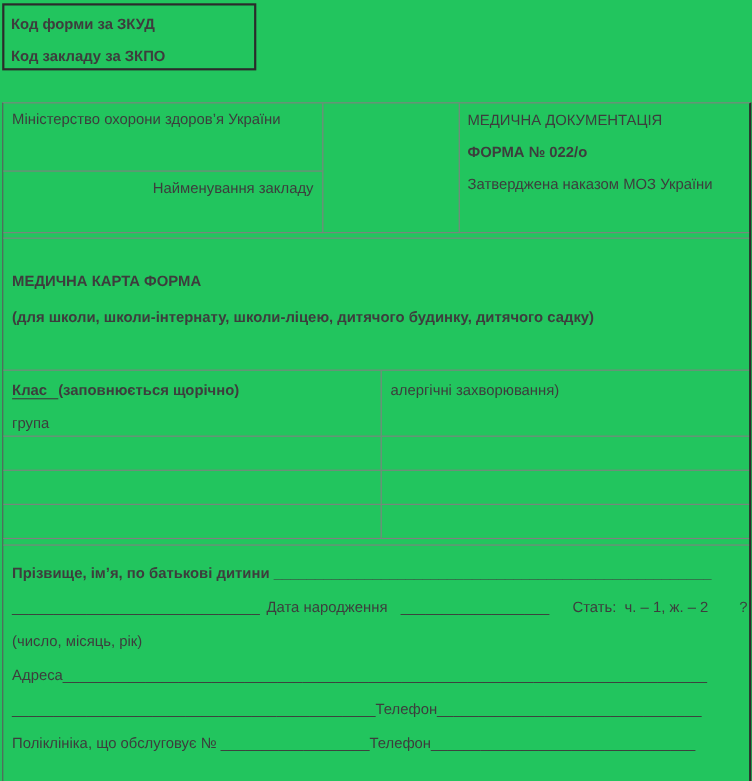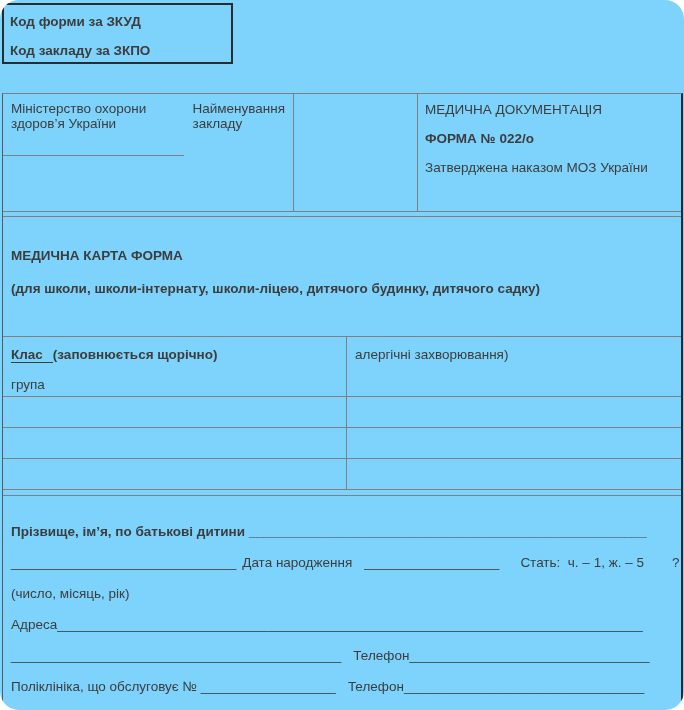--- a/index.html
+++ b/index.html
@@ -1,44 +1,44 @@
 <!DOCTYPE html>
 <html style="--text: #3d3d3d; --grid: #808080; --dark: #2b2b2b; --edge: #5a5a5a;"><head>
 <meta charset="utf-8">
 <title>Document</title>
 <style>
   :root { --text:#3d3d3d; --grid:#808080; --dark:#2b2b2b; --edge:#5a5a5a; }
   * { box-sizing: border-box; }
   body { margin:0; background:#fff; }
   .page {
-    position:relative; width:684px; height:710px; overflow:hidden; background:#7dd3fc;
-    color:var(--text); font-family:"Liberation Sans", sans-serif; font-size:13.5px;border-radius:19px;
+    position:relative; width:684px; height:710px; overflow:hidden; background:#22c55e;
+    color:var(--text); font-family:"Liberation Sans", sans-serif; font-size:13.5px;
   }
   .b { font-weight:bold; }
   span { white-space:pre;text-align:right; }
 
   
   .code-box {
     position:absolute; top:3px; left:2px; width:231px; height:61px;
     border:2px solid var(--dark); padding:2px 6px 0; line-height:29px; font-weight:bold;
   }
 
   
   .main {
     position:absolute; top:93px; left:2px; width:681px; bottom:0;
     border-top:1px solid var(--grid);
     border-left:1px solid var(--edge);
     border-right:2px solid var(--dark);
   }
 
   
   .row-a { display:flex; height:118px; border-bottom:1px solid var(--grid); }
-  .col-a { width:291px; border-right:1px solid var(--grid); display:flex; }
+  .col-a { width:291px; border-right:1px solid var(--grid); display:flex; flex-direction:column; }
   .cell-1 { height:62px; border-bottom:1px solid var(--grid); padding:7px 8px 0; }
-  .cell-2 { flex:1; padding:7px 8px 0; }
+  .cell-2 { flex:1; padding:7px 8px 0;text-align:right; }
   .col-b { width:124px; border-right:1px solid var(--grid); }
   .col-c { flex:1; padding:1px 0 0 7px; line-height:29px; }
 
   
   .title-sec {
     margin-top:4px; border-top:1px solid var(--grid);
     height:120px; padding:22px 8px 0; line-height:33px; font-weight:bold;
   }
 
   
@@ -47,24 +47,24 @@
   .ct-header { height:59px; }
   .ct-left { width:344px; border-right:1px solid var(--grid); padding:3px 8px 0; line-height:30px; }
   .ct-right { flex:1; padding:3px 8px 0; line-height:30px; }
   .u-label { border-bottom:1px solid currentColor; padding-right:10px; }
   .note-gap { margin-left:0; }
   .empty-row { display:flex; height:31px; border-top:1px solid var(--grid); }
   .er-left { width:344px; border-right:1px solid var(--grid); }
   .er-right { flex:1; }
 
   
-  .fields { margin-top:5px; border-top:1px solid var(--grid); padding:21px 8px 0; line-height:30.9px; }
+  .fields { margin-top:5px; border-top:1px solid var(--grid); padding:10px 8px 0; line-height:30.9px; }
   .line { white-space:pre; }
   .gap6  { margin:0 6px; }
-  .gap12 { margin-left:12px; }
+  .gap12 { margin-left:0; }
   .gap15 { margin-left:15px; }
   .gap28 { margin-left:28px; }
 </style>
 </head>
 <body>
 
 <div class="page">
 
   <div class="code-box">
     <div>Код форми за ЗКУД</div>
@@ -112,21 +112,21 @@
           </div>
           <div class="empty-row">
             <div class="er-left"></div>
             <div class="er-right"></div>
           </div>
         </div>
     </div>
 
     <div class="fields">
       <div class="line"><span class="b">Прізвище, ім’я, по батькові дитини </span><span class="b">_____________________________________________________</span></div>
-      <div class="line"><span>______________________________</span><span class="gap6">Дата народження</span><span class="gap6">__________________</span><span class="gap15">Стать:  ч. – 1, ж. – 5</span><span class="gap28">?</span></div>
+      <div class="line"><span>______________________________</span><span class="gap6">Дата народження</span><span class="gap6">__________________</span><span class="gap15">Стать:  ч. – 1, ж. – 2</span><span class="gap28">?</span></div>
       <div class="line">(число, місяць, рік)</div>
       <div class="line"><span>Адреса</span><span>______________________________________________________________________________</span></div>
       <div class="line"><span>____________________________________________</span><span class="gap12">Телефон</span><span>________________________________</span></div>
       <div class="line"><span>Поліклініка, що обслуговує № </span><span>__________________</span><span class="gap12">Телефон</span><span>________________________________</span></div>
     </div>
 
   </div>
 </div>
 
 </body></html>

